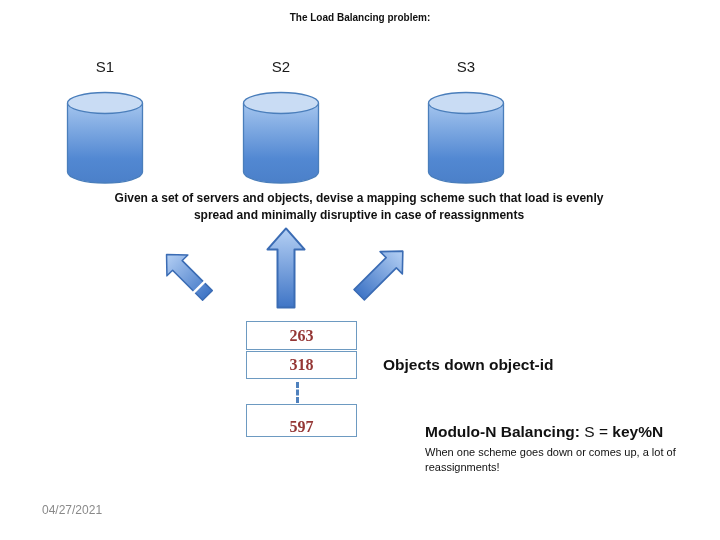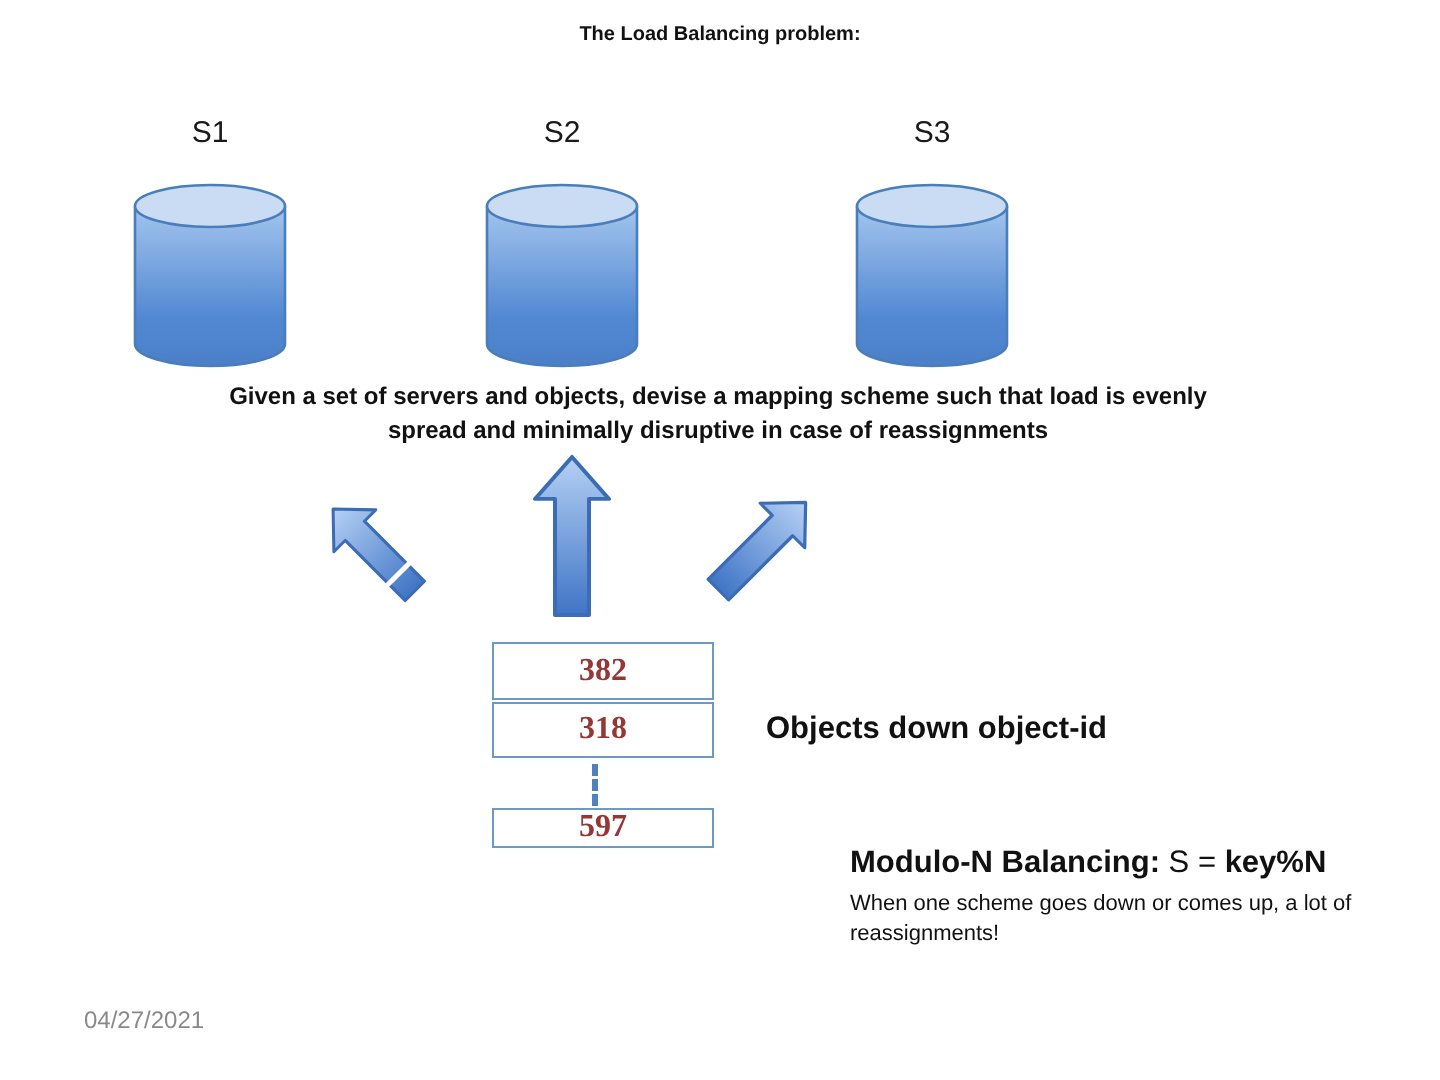--- a/index.html
+++ b/index.html
@@ -21,21 +21,21 @@
   .arrow-left{left:171px;top:245px;width:32px;height:60px;transform:rotate(-45deg);}
   .arrow-mid{left:266px;top:227px;width:40px;height:82px;}
   .arrow-right{left:364px;top:241px;width:34px;height:64px;transform:rotate(45deg);}
 
   .idbox{position:absolute;left:246px;width:111px;border:1.5px solid #6d9ac1;
     background:#ffffff;display:flex;align-items:center;justify-content:center;
     font-family:"Liberation Serif",serif;font-size:16px;font-weight:bold;color:#953735;
     box-sizing:border-box;}
   .idbox-1{top:321px;height:29px;}
   .idbox-2{top:351px;height:28px;}
-  .idbox-3{top:404px;height:20px;}
+  .idbox-3{top:404px;height:33px;align-items:flex-end;}
 
   .dash-connector{position:absolute;left:296px;top:382px;height:21px;width:0;
     border-left:3px dashed #4f81bd;}
 
   .objects-caption{position:absolute;left:383px;top:356px;
     font-size:15.5px;font-weight:bold;color:#111;}
 
   .assignment-heading{position:absolute;left:425px;top:423px;
     font-size:15.5px;color:#111;white-space:nowrap;}
   .assignment-heading .hl{font-weight:bold;}
@@ -98,21 +98,21 @@
     <line x1="8" y1="66" x2="32" y2="66" stroke="#ffffff" stroke-width="3.5"></line>
   </svg>
   <svg class="arrow arrow-mid" viewBox="0 0 40 84" preserveAspectRatio="none">
     <polygon points="20,1.5 38.5,23 28.5,23 28.5,82.5 11.5,82.5 11.5,23 1.5,23" fill="url(#arrowGrad)" stroke="#3b6cb4" stroke-width="2" stroke-linejoin="round"></polygon>
   </svg>
   <svg class="arrow arrow-right" viewBox="0 0 40 84" preserveAspectRatio="none">
     <polygon points="20,1.5 38.5,23 28.5,23 28.5,82.5 11.5,82.5 11.5,23 1.5,23" fill="url(#arrowGrad)" stroke="#3b6cb4" stroke-width="2" stroke-linejoin="round"></polygon>
   </svg>
 
   <div class="idbox idbox-1">
-    <span>382</span>
+    <span>263</span>
   </div>
   <div class="idbox idbox-2">
     <span>318</span>
   </div>
   <div class="dash-connector"></div>
   <div class="idbox idbox-3">
     <span>597</span>
   </div>
 
   <div class="objects-caption">Objects down object-id</div>

